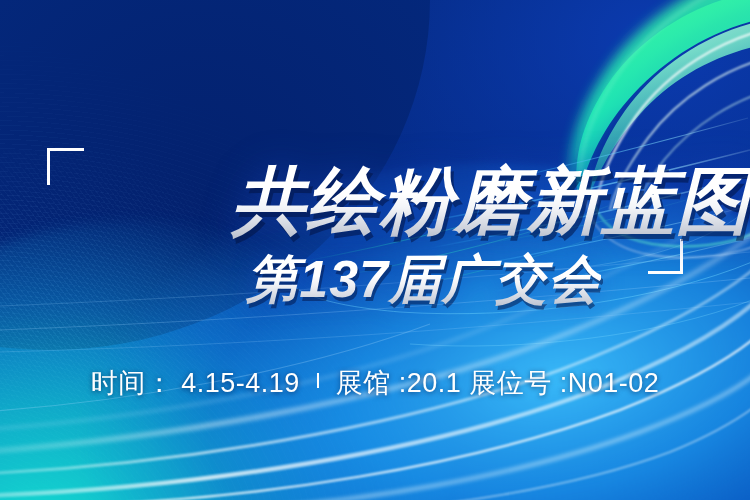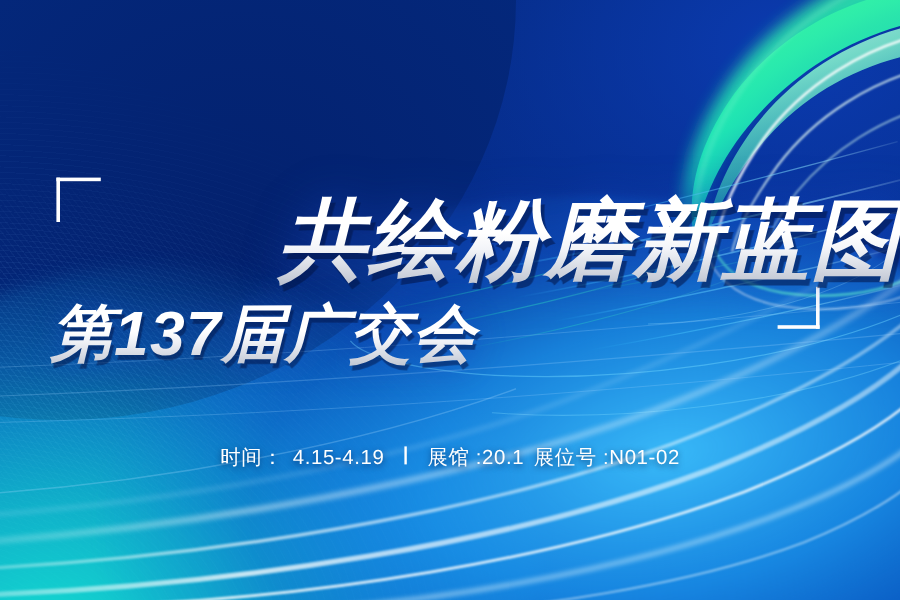--- a/index.html
+++ b/index.html
@@ -165,37 +165,36 @@
   .subhead {
     position: absolute;
     left: 0;
     top: 248px;
     width: 601px;
     font-size: 52px;
     line-height: 62px;
     font-weight: 700;
     font-style: italic;
     letter-spacing: 1px;
-    text-align: left;
+    text-align: right;
     background: linear-gradient(180deg, #ffffff 0%, #ffffff 45%, #eef0f5 60%, #c6ccd8 88%, #b2b9c8 100%);
     -webkit-background-clip: text;
             background-clip: text;
     color: transparent;
     -webkit-text-fill-color: transparent;
     filter: drop-shadow(2px 4px 0 rgba(2,20,70,0.5)) drop-shadow(0 0 12px rgba(20,70,190,0.45));
-    padding-left: 42px;
   }
 
   .info-line {
     position: absolute;
     left: 0;
     top: 365px;
     width: 750px;
     text-align: center;
-    font-size: 17px;
+    font-size: 27px;
     line-height: 32px;
     color: #ffffff;
     letter-spacing: 0.5px;
     text-shadow: 0 1px 5px rgba(2,20,70,0.65);
     white-space: nowrap;
   }
   .info-line .seg { display: inline-block; vertical-align: middle; }
   .info-line .sep {
     display: inline-block;
     vertical-align: middle;

